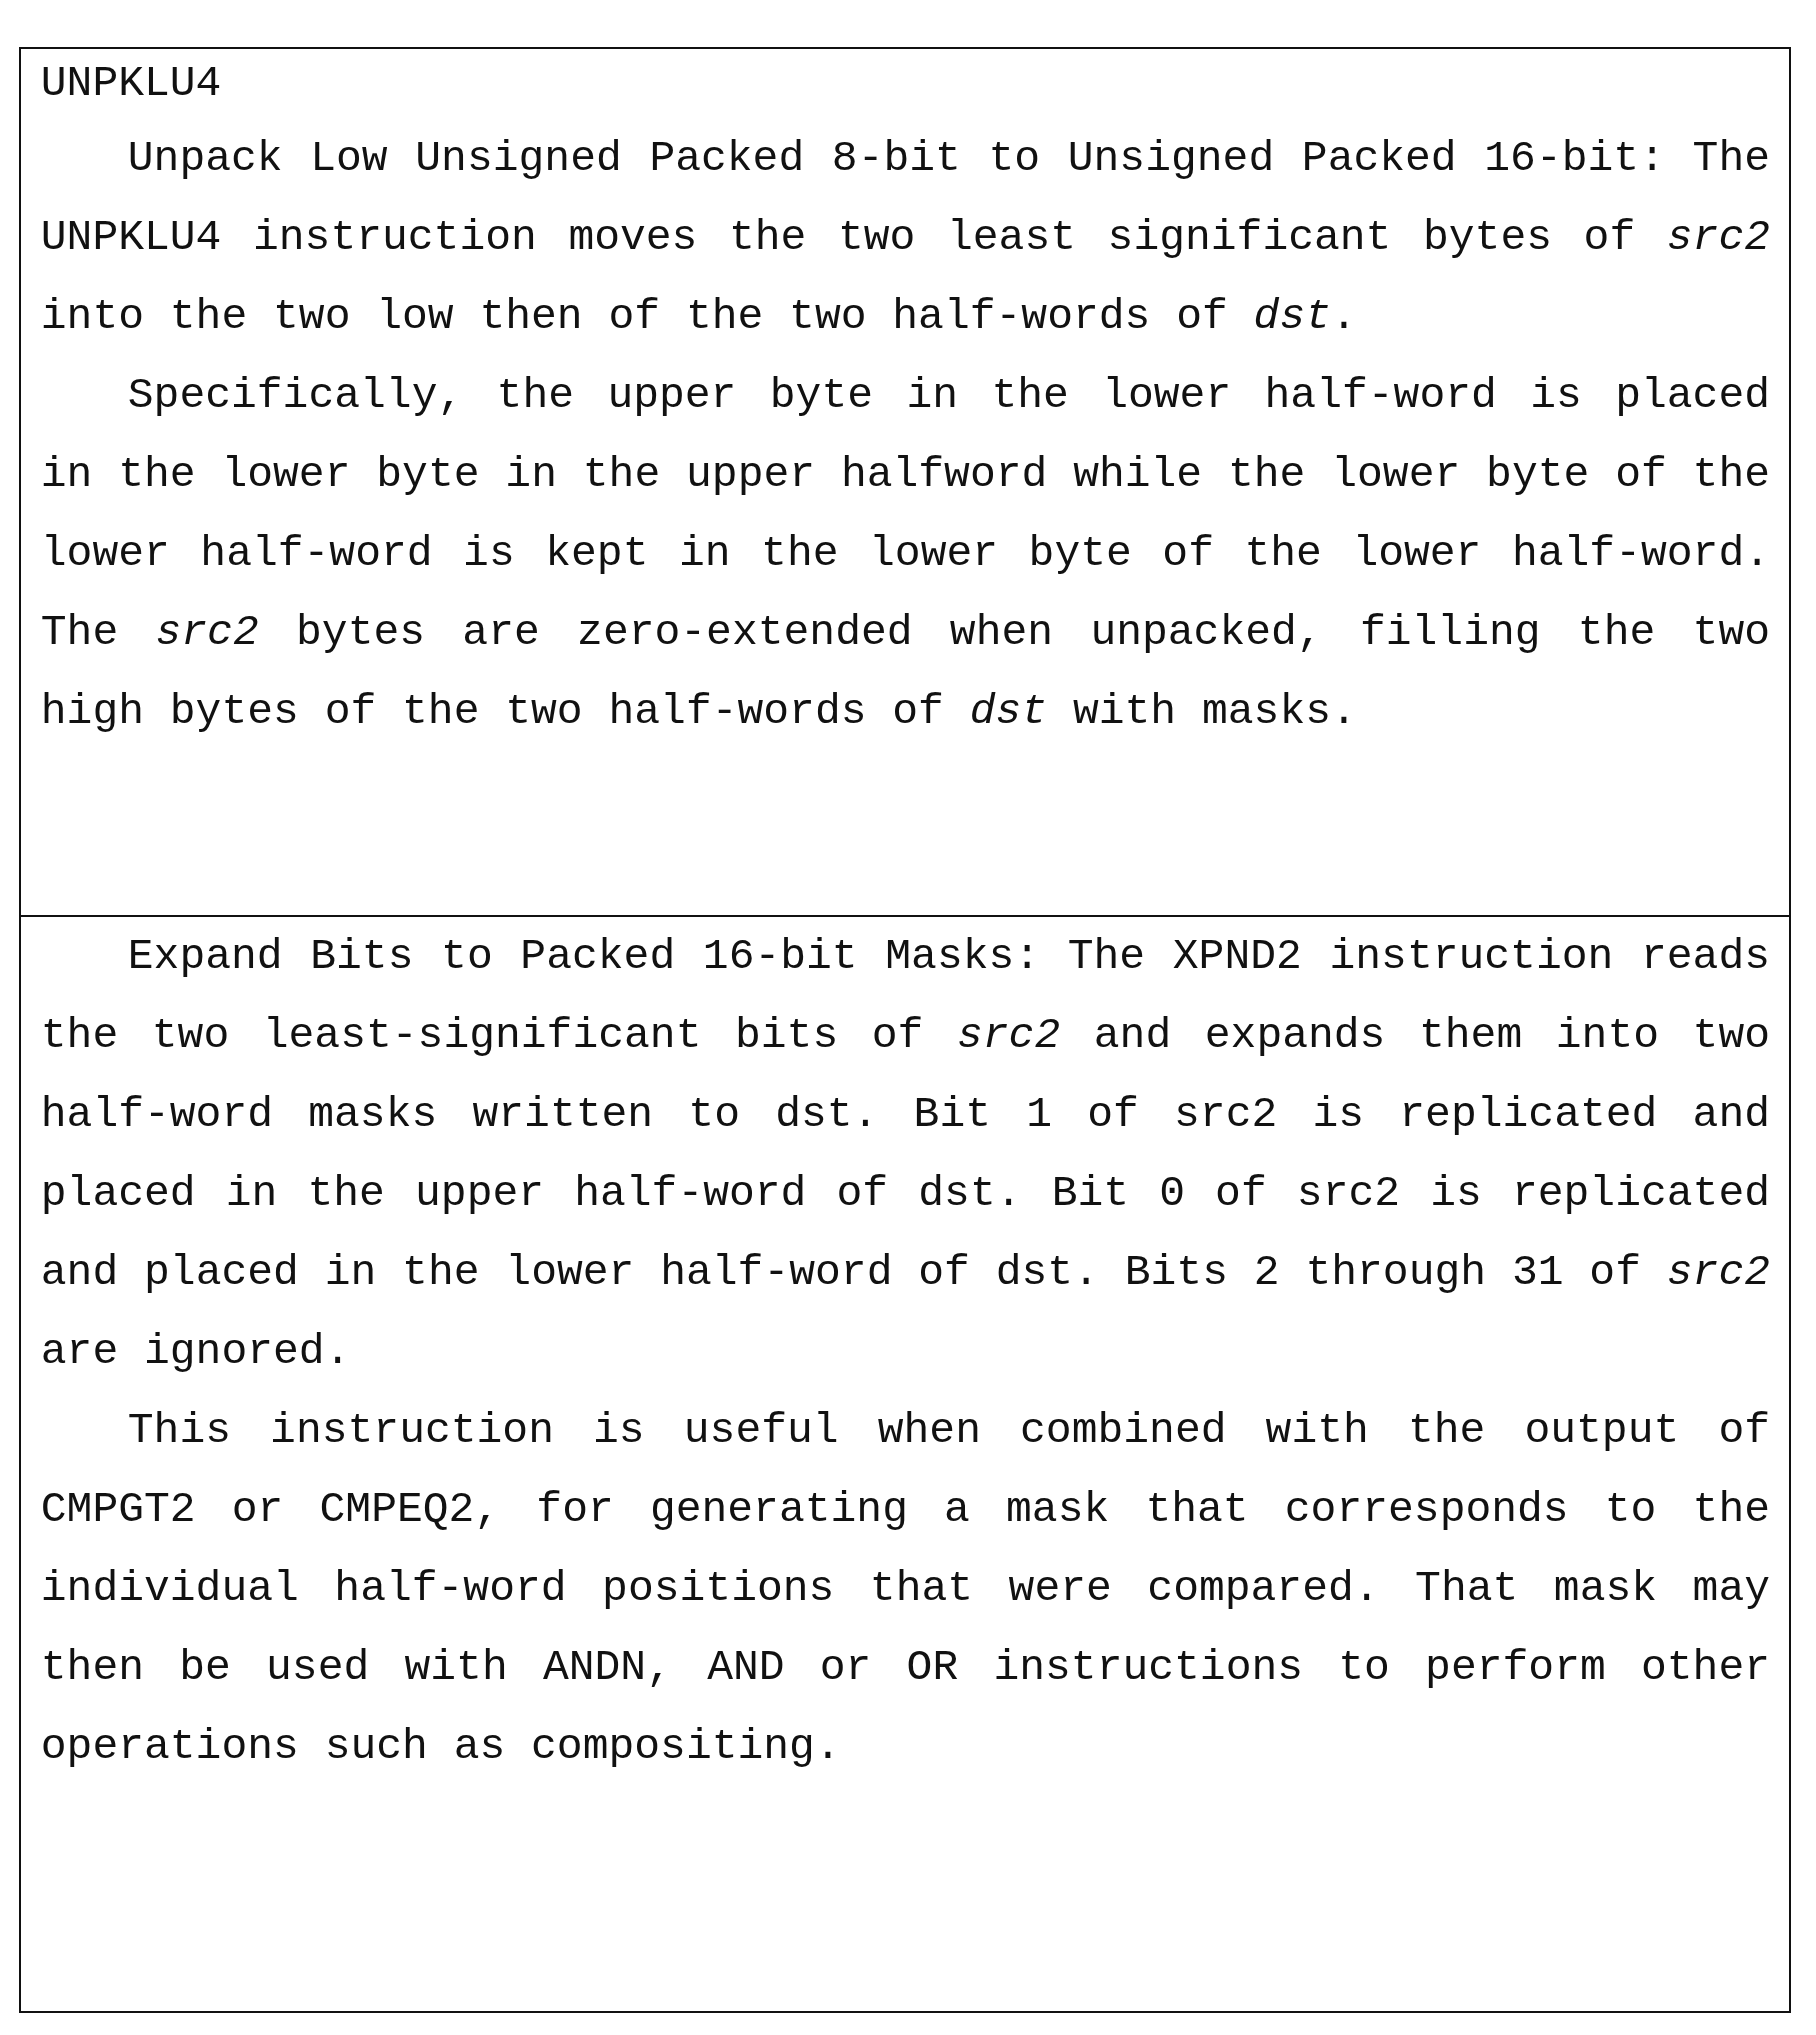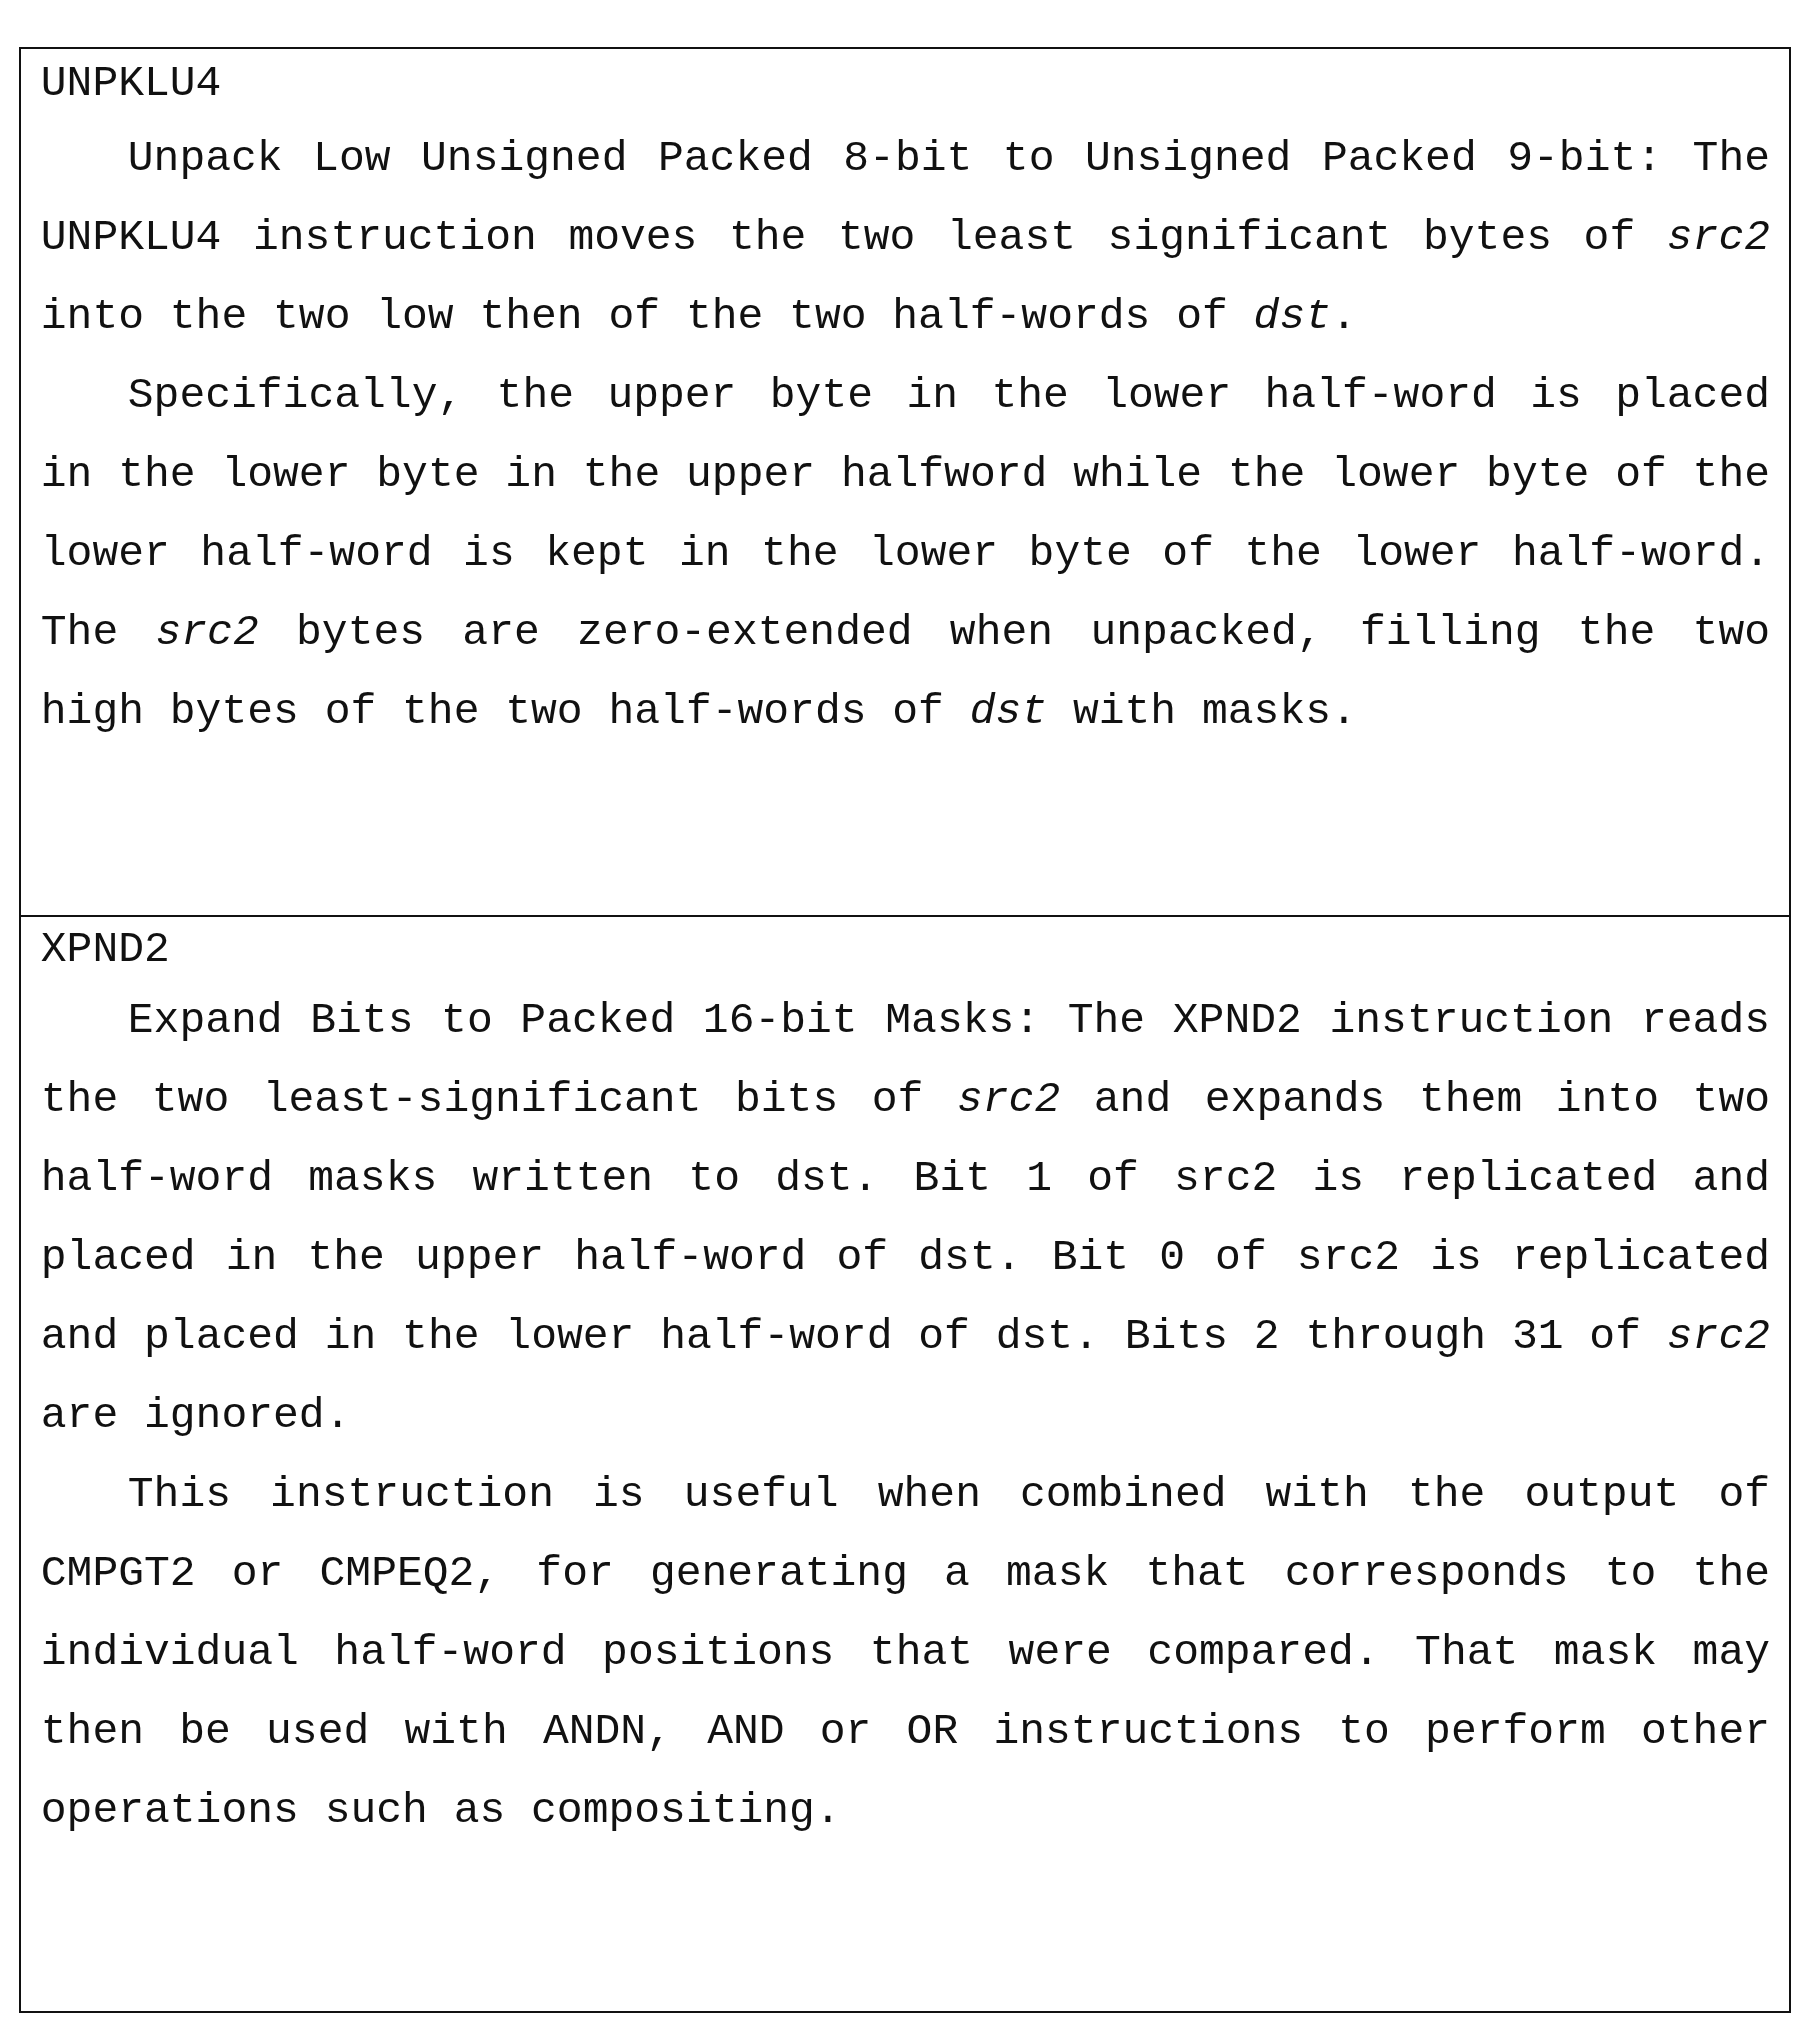--- a/index.html
+++ b/index.html
@@ -17,22 +17,21 @@
   .sec2 .title { margin-top:1.9px; }
   .sec2 .para:first-of-type { margin-top:0px; }
   em { font-style:italic;margin-top:24px; }
 </style>
 </head>
 <body>
 
 <div class="frame">
   <div class="section sec1">
     <div class="title">UNPKLU4</div>
-    <p class="para"><span>Unpack Low Unsigned Packed 8-bit to Unsigned Packed 9-bit: The UNPKLU4 instruction moves the two least significant bytes of </span><em>src2</em><span> into the two low then of the two half-words of </span><em>dst</em><span>.</span></p>
+    <p class="para"><span>Unpack Low Unsigned Packed 8-bit to Unsigned Packed 16-bit: The UNPKLU4 instruction moves the two least significant bytes of </span><em>src2</em><span> into the two low then of the two half-words of </span><em>dst</em><span>.</span></p>
     <p class="para"><span>Specifically, the upper byte in the lower half-word is placed in the lower byte in the upper halfword while the lower byte of the lower half-word is kept in the lower byte of the lower half-word. The </span><em>src2</em><span> bytes are zero-extended when unpacked, filling the two high bytes of the two half-words of </span><em>dst</em><span> with masks.</span></p>
   </div>
   <div class="section sec2">
-    <div class="title">XPND2</div>
     <p class="para"><span>Expand Bits to Packed 16-bit Masks: The XPND2 instruction reads the two least-significant bits of </span><em>src2</em><span> and expands them into two half-word masks written to dst. Bit 1 of src2 is replicated and placed in the upper half-word of dst. Bit 0 of src2 is replicated and placed in the lower half-word of dst.  Bits 2 through 31 of </span><em>src2</em><span> are ignored.</span></p>
     <p class="para"><span>This instruction is useful when combined with the output of CMPGT2 or CMPEQ2, for generating a mask that corresponds to the individual half-word positions that were compared. That mask may then be used with ANDN, AND or OR instructions to perform other operations such as compositing.</span></p>
   </div>
 </div>
 
 
 </body></html>

